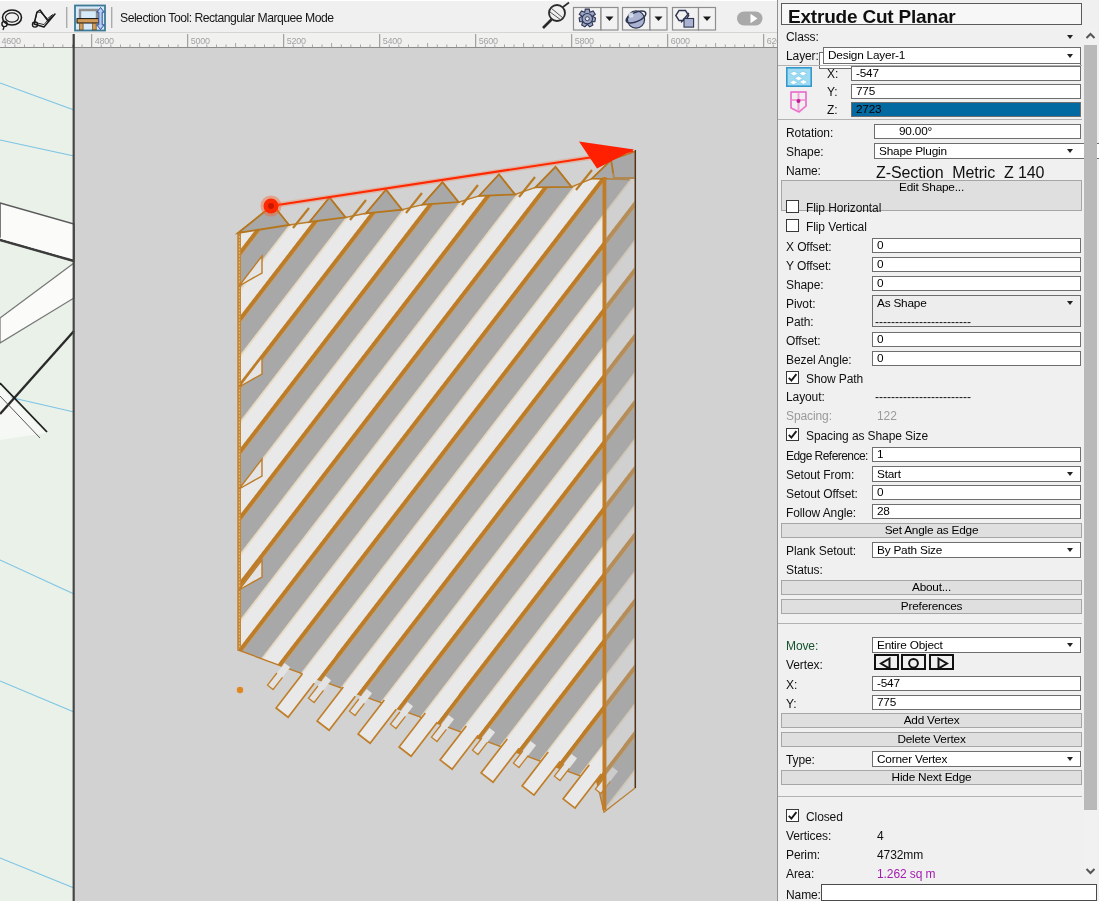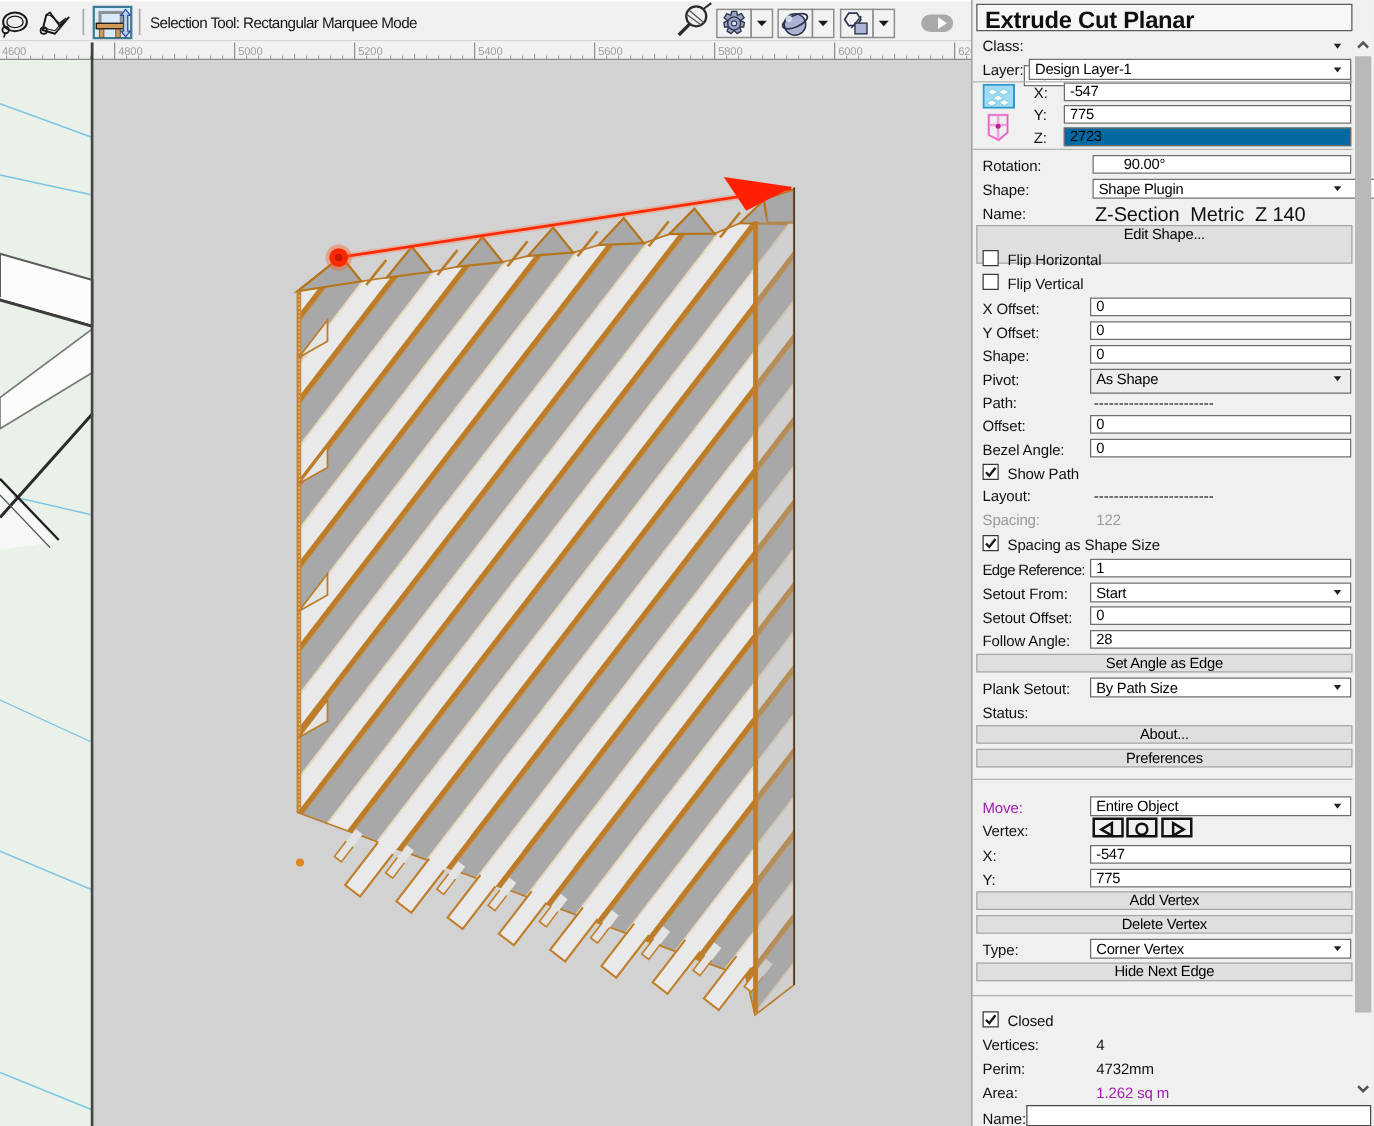--- a/index.html
+++ b/index.html
@@ -321,21 +321,21 @@
     <div class="lbl" style="left:806px;top:201px;color:#101010;font-size:12px;letter-spacing:-0.1px;">Flip Horizontal</div>
     <div class="chk" style="left:786px;top:219px;"></div>
     <div class="lbl" style="left:806px;top:220px;color:#101010;font-size:12px;letter-spacing:-0.1px;">Flip Vertical</div>
     <div class="lbl" style="left:786px;top:240px;color:#101010;font-size:12px;letter-spacing:-0.1px;">X Offset:</div>
     <div class="inp" style="left:872px;top:238px;width:209px;height:15px;line-height:13px;background:#fff;">0</div>
     <div class="lbl" style="left:786px;top:259px;color:#101010;font-size:12px;letter-spacing:-0.1px;">Y Offset:</div>
     <div class="inp" style="left:872px;top:257px;width:209px;height:15px;line-height:13px;background:#fff;">0</div>
     <div class="lbl" style="left:786px;top:278px;color:#101010;font-size:12px;letter-spacing:-0.1px;">Shape:</div>
     <div class="inp" style="left:872px;top:276px;width:209px;height:15px;line-height:13px;background:#fff;">0</div>
     <div class="lbl" style="left:786px;top:297px;color:#101010;font-size:12px;letter-spacing:-0.1px;">Pivot:</div>
-    <div class="cmb" style="left:872px;top:295px;width:209px;height:20px;line-height:14px;background:#ededed;">As Shape</div>
+    <div class="cmb" style="left:872px;top:295px;width:209px;height:32px;line-height:14px;background:#ededed;">As Shape</div>
     <div class="arr" style="left:1067px;top:301.0px;"></div>
     <div class="lbl" style="left:786px;top:315px;color:#101010;font-size:12px;letter-spacing:-0.1px;">Path:</div>
     <div class="lbl" style="left:875px;top:315px;color:#101010;font-size:12px;letter-spacing:0px;">------------------------</div>
     <div class="lbl" style="left:786px;top:334px;color:#101010;font-size:12px;letter-spacing:-0.1px;">Offset:</div>
     <div class="inp" style="left:872px;top:332px;width:209px;height:15px;line-height:13px;background:#fff;">0</div>
     <div class="lbl" style="left:786px;top:353px;color:#101010;font-size:12px;letter-spacing:-0.1px;">Bezel Angle:</div>
     <div class="inp" style="left:872px;top:351px;width:209px;height:15px;line-height:13px;background:#fff;">0</div>
     <div class="chk" style="left:786px;top:371px;"></div>
     <svg class="abs" style="left:787px;top:372px;" width="11" height="11" viewBox="0 0 11 11">
       <path d="M1.8 5.8 L4.4 8.6 L9.4 2.2" fill="none" stroke="#1a1a1a" stroke-width="1.9"></path>
@@ -360,21 +360,21 @@
     <div class="lbl" style="left:786px;top:506px;color:#101010;font-size:12px;letter-spacing:-0.1px;">Follow Angle:</div>
     <div class="inp" style="left:872px;top:504px;width:209px;height:15px;line-height:13px;background:#fff;">28</div>
     <div class="btn" style="left:781px;top:523px;width:301px;height:15px;line-height:13px;">Set Angle as Edge</div>
     <div class="lbl" style="left:786px;top:544px;color:#101010;font-size:12px;letter-spacing:-0.1px;">Plank Setout:</div>
     <div class="cmb" style="left:872px;top:542px;width:209px;height:16px;line-height:14px;background:#fff;">By Path Size</div>
     <div class="arr" style="left:1067px;top:548.0px;"></div>
     <div class="lbl" style="left:786px;top:563px;color:#101010;font-size:12px;letter-spacing:-0.1px;">Status:</div>
     <div class="btn" style="left:781px;top:580px;width:301px;height:15px;line-height:13px;">About...</div>
     <div class="btn" style="left:781px;top:599px;width:301px;height:15px;line-height:13px;">Preferences</div>
     <div class="hsep" style="left:778px;top:623px;width:304px;"></div>
-    <div class="lbl" style="left:786px;top:639px;color:#a21caf;font-size:12px;letter-spacing:-0.1px;">Move:</div>
+    <div class="lbl" style="left:786px;top:639px;color:#14532d;font-size:12px;letter-spacing:-0.1px;">Move:</div>
     <div class="cmb" style="left:872px;top:637px;width:209px;height:16px;line-height:14px;background:#fff;">Entire Object</div>
     <div class="arr" style="left:1067px;top:643.0px;"></div>
     <div class="lbl" style="left:786px;top:658px;color:#101010;font-size:12px;letter-spacing:-0.1px;">Vertex:</div>
     <div class="abs" style="left:873.5px;top:654px;width:25px;height:16px;background:#f0f0f0;border:2px solid #111;"></div>
     <svg class="abs" style="left:873.5px;top:654px;" width="25" height="19" viewBox="0 0 25 19">
       <path d="M15.5 4.5 L7 9.5 L15.5 14.5 Z" fill="none" stroke="#111" stroke-width="2"></path>
     </svg>
     <div class="abs" style="left:900.5px;top:654px;width:25px;height:16px;background:#f0f0f0;border:2px solid #111;"></div>
     <svg class="abs" style="left:900.5px;top:654px;" width="25" height="19" viewBox="0 0 25 19">
       <circle cx="12.5" cy="9.3" r="4.4" fill="none" stroke="#111" stroke-width="2"></circle>

